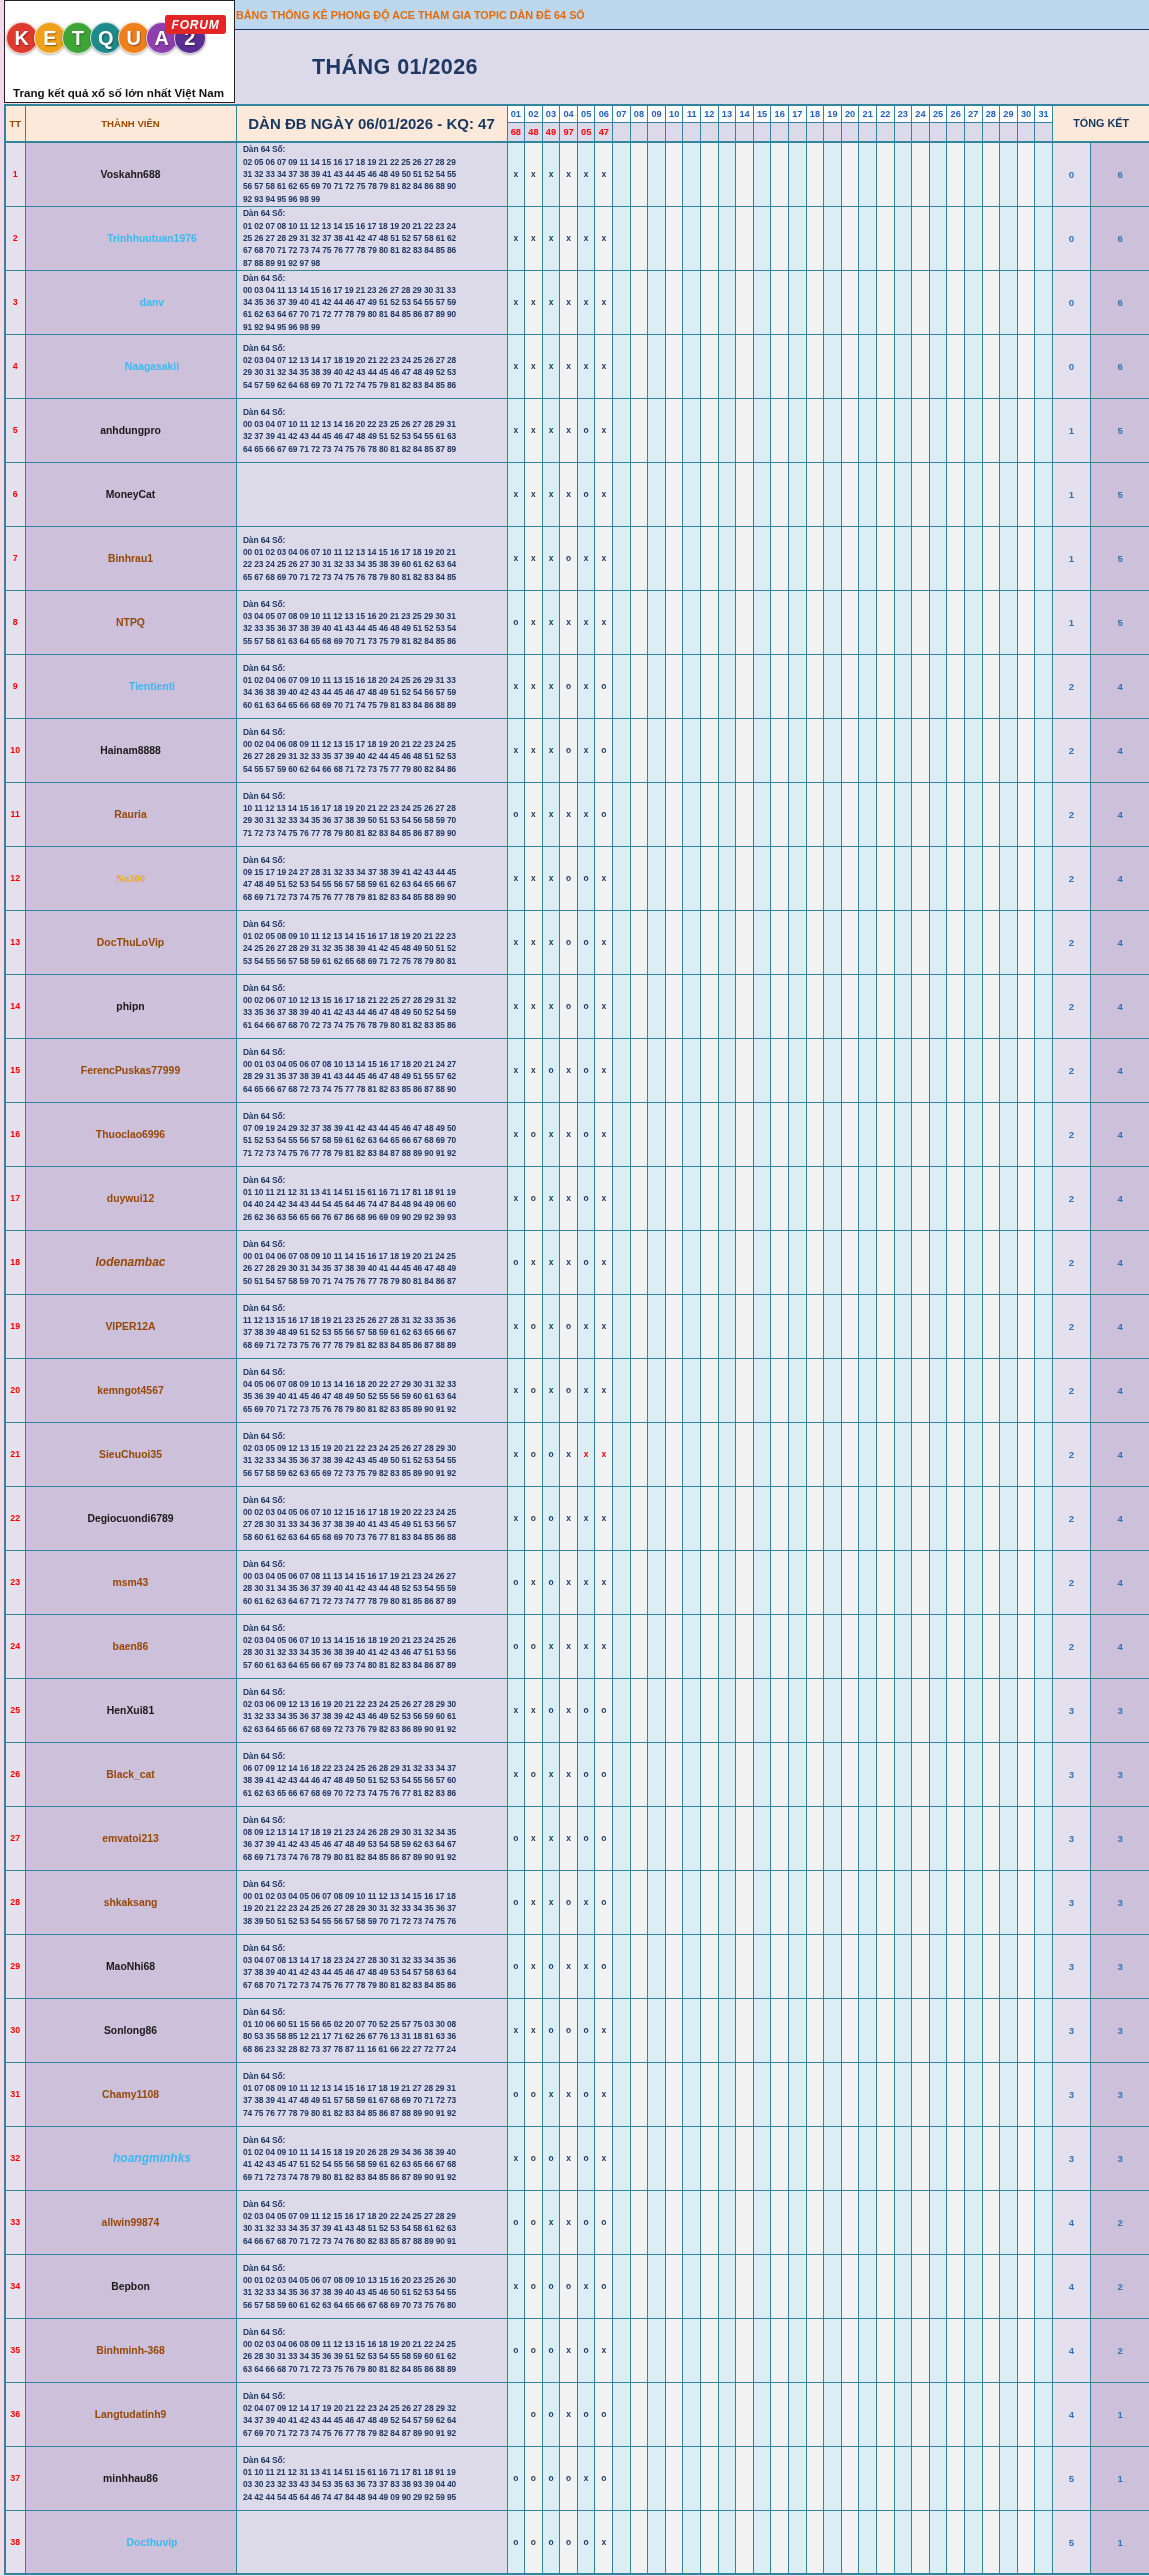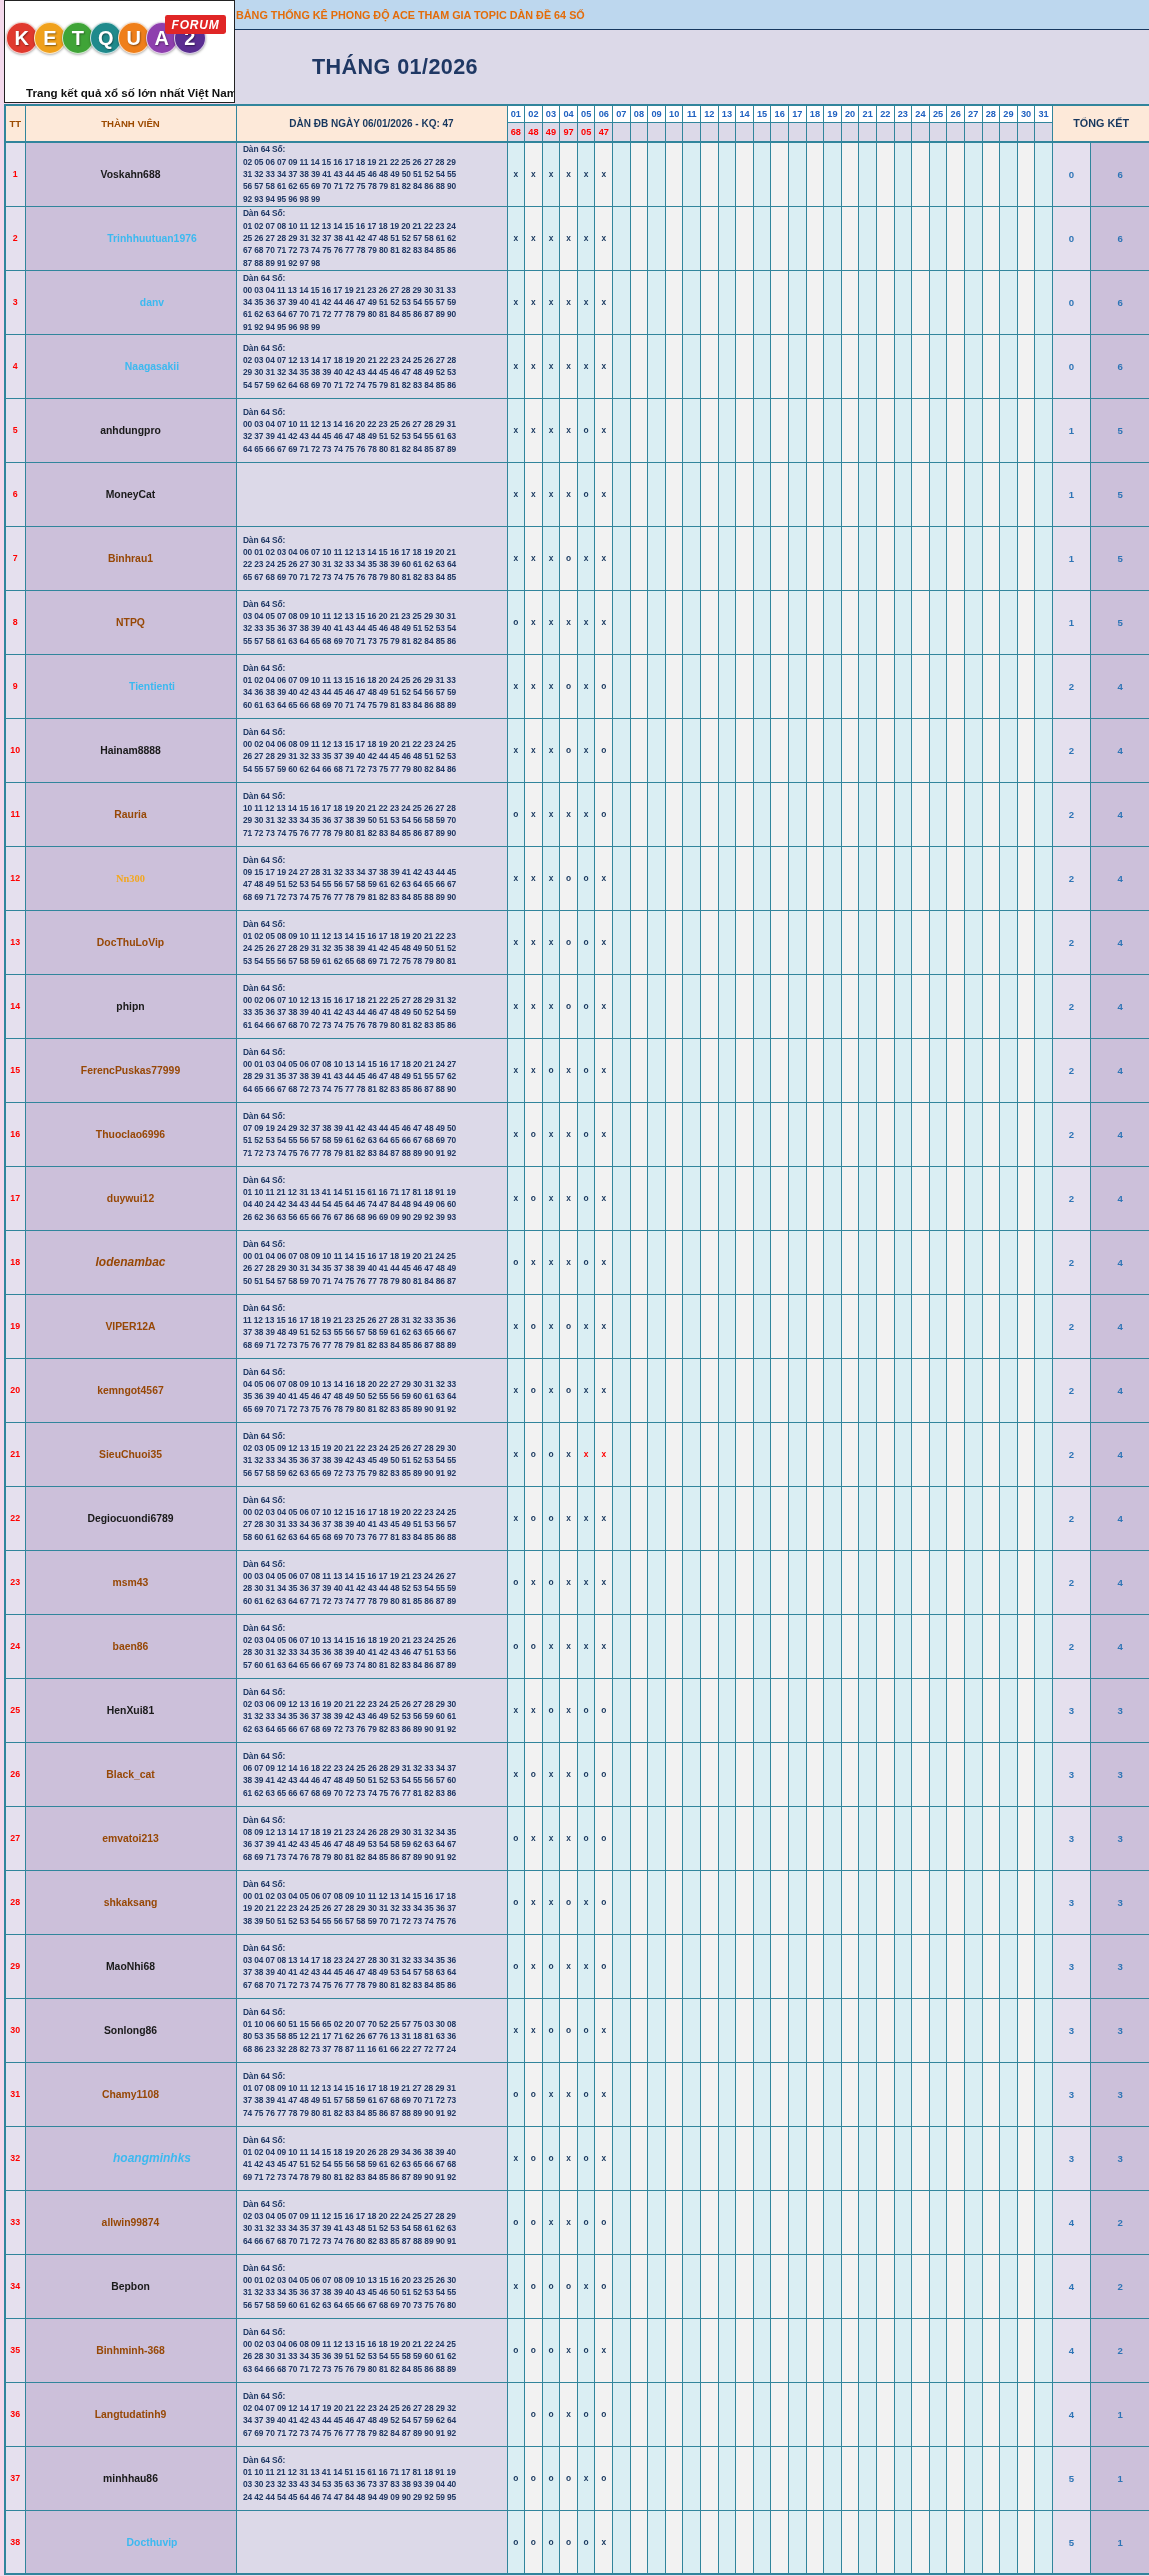--- a/index.html
+++ b/index.html
@@ -3,34 +3,34 @@
 <meta charset="utf-8">
 <style>
   html,body{margin:0;padding:0;background:#f4d9ec;}
   .page{position:relative;margin-left:4px;width:1146px;font-family:"Liberation Sans",sans-serif;}
   
   .tophead{position:relative;width:1146px;height:104px;}
   .logo-box{position:absolute;left:0;top:0;width:231px;height:103px;background:#ffffff;border:0.8px solid #222;box-sizing:border-box;overflow:hidden;}
   .logo-letters{position:absolute;left:4.8px;top:21px;display:flex;}
   .logo-letter{display:inline-flex;align-items:center;justify-content:center;width:30px;height:30px;border-radius:50%;color:#fff;font-weight:bold;font-size:20px;margin-left:-4px;border:1.6px solid rgba(255,255,255,.75);text-shadow:0.8px 0.8px 1.6px rgba(0,0,0,.45);box-shadow:0 0.8px 2.4px rgba(0,0,0,.35);}
   .forum-badge{position:absolute;right:8px;top:14.4px;background:#e02626;color:#fff;font-style:italic;font-weight:bold;font-size:12px;padding:2.4px 6.4px;border-radius:2.4px;letter-spacing:0.8px;}
-  .tagline{position:absolute;left:21px;bottom:3.2px;font-size:11.6px;font-weight:600;color:#111;white-space:nowrap;}
+  .tagline{position:absolute;left:8px;bottom:3.2px;font-size:11.6px;font-weight:600;color:#111;white-space:nowrap;}
   .banner{position:absolute;left:231px;top:0;width:914px;height:30px;background:#bdd7ee;border-bottom:1.6px solid #17375e;box-sizing:border-box;color:#e36c0a;font-weight:bold;font-size:10.8px;display:flex;align-items:center;padding-left:1px;}
   .month-area{position:absolute;left:231px;top:30px;width:914px;height:74px;background:#dcd9e8;box-sizing:border-box;display:flex;align-items:center;}
   .month-title{margin-left:77px;color:#1f3864;font-weight:bold;font-size:21.6px;letter-spacing:0.4px;}
   
   table{border-collapse:collapse;table-layout:fixed;width:1146px;background:#dcd9e8;}
   th,td{border:0.8px solid #31859c;box-sizing:border-box;overflow:hidden;padding:0;}
   table{border:2.4px solid #31859c;}
   thead th,thead td{border-bottom-width:1.6px;}
   thead{border-bottom:2.4px solid #31859c;}
   tbody tr{height:64px;}
   tbody td{border-bottom-width:1.6px;}
   .th-peach{background:#fde9d9;color:#9c4a00;font-weight:bold;font-size:9.6px;text-align:center;}
-  .th-dan{background:#fde9d9;color:#17375e;font-weight:bold;font-size:10px;text-align:center;}
+  .th-dan{background:#fde9d9;color:#17375e;font-weight:bold;font-size:15px;text-align:center;}
   .th-total{background:#fde9d9;color:#17375e;font-weight:bold;font-size:10.8px;text-align:center;}
   .th-day{background:#ffffff;color:#2061c0;font-weight:bold;font-size:9.2px;text-align:center;height:17.6px;}
   .td-kq{background:#dcd9e8;color:#ff0000;font-weight:bold;font-size:9.2px;text-align:center;height:19px;}
   .td-tt{background:#e5e0ee;color:#ff0000;font-weight:bold;font-size:8.8px;text-align:center;}
   .td-member{background:#ccc0da;text-align:center;font-weight:bold;font-size:10.4px;}
   .name-black{color:#1a1a1a;} .name-cyan{color:#3cb9f0;margin-left:43px;} .name-brown{color:#974806;margin-top:34px;} .name-orange{color:#f3a71e;font-family:Liberation Serif, serif;}
   .italic{font-style:italic;font-size:12px;}
   .td-dan{background:#dcd9e8;vertical-align:middle;padding:0.8px 6.4px;}
   .dan-line{color:#1f3864;font-weight:bold;font-size:8.4px;line-height:12.3px;white-space:nowrap;letter-spacing:-0.1px;}
   .day-odd{background:#daeef3;} .day-even{background:#f2f2f2;}

